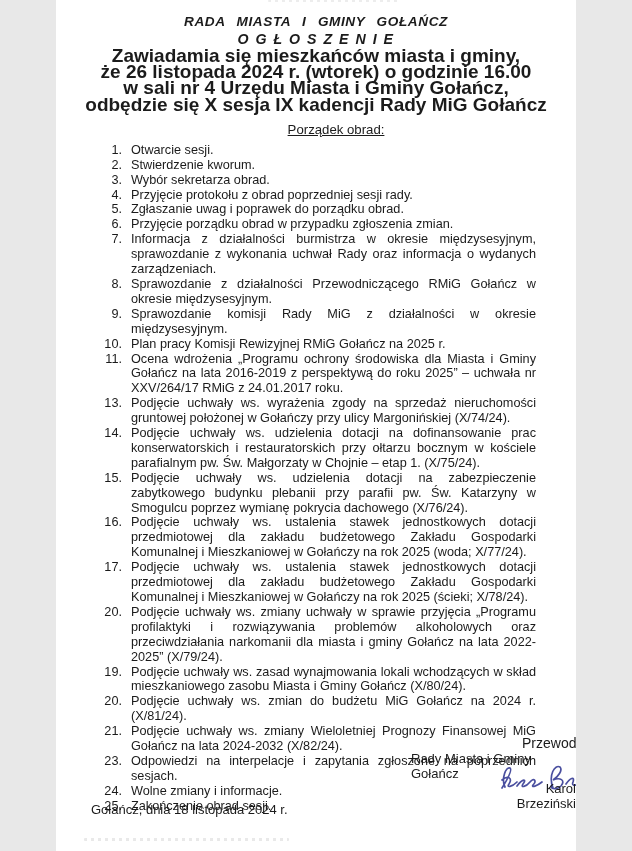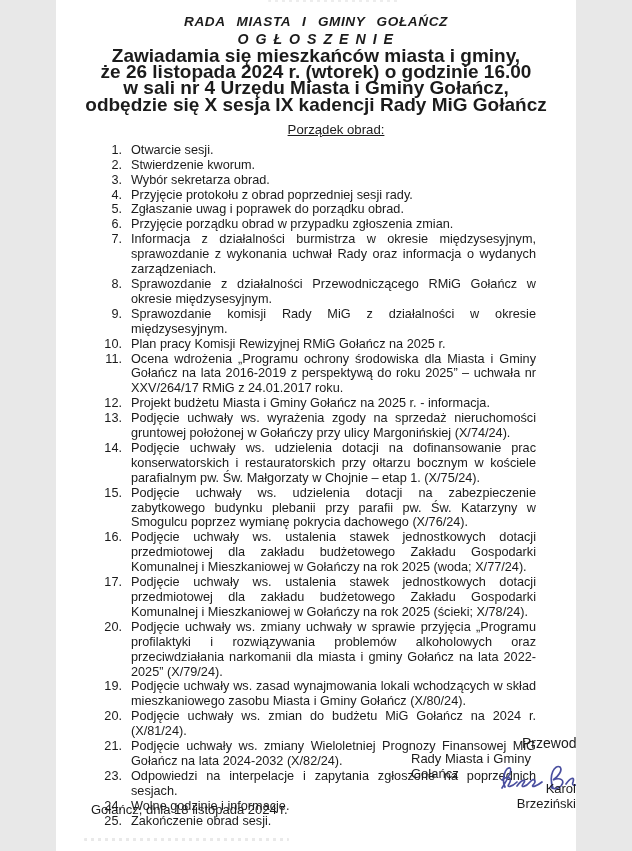--- a/index.html
+++ b/index.html
@@ -120,24 +120,20 @@
     <div class="agenda-item">
       <span class="num">10.</span>
       <span class="txt">Plan pracy Komisji Rewizyjnej RMiG Gołańcz na 2025 r.</span>
     </div>
 
     <div class="agenda-item">
       <span class="num">11.</span>
       <span class="txt">Ocena wdrożenia „Programu ochrony środowiska dla Miasta i Gminy Gołańcz na lata 2016-2019 z perspektywą do roku 2025” – uchwała nr XXV/264/17 RMiG z 24.01.2017 roku.</span>
     </div>
 
-    <div class="agenda-item">
-      <span class="num">12.</span>
-      <span class="txt">Projekt budżetu Miasta i Gminy Gołańcz na 2025 r. - informacja.</span>
-    </div>
 
     <div class="agenda-item">
       <span class="num">13.</span>
       <span class="txt">Podjęcie uchwały ws. wyrażenia zgody na sprzedaż nieruchomości gruntowej położonej w Gołańczy przy ulicy Margonińskiej (X/74/24).</span>
     </div>
 
     <div class="agenda-item">
       <span class="num">14.</span>
       <span class="txt">Podjęcie uchwały ws. udzielenia dotacji na dofinansowanie prac konserwatorskich i restauratorskich przy ołtarzu bocznym w kościele parafialnym pw. Św. Małgorzaty w Chojnie – etap 1. (X/75/24).</span>
     </div>
@@ -178,21 +174,21 @@
     </div>
 
 
     <div class="agenda-item">
       <span class="num">23.</span>
       <span class="txt">Odpowiedzi na interpelacje i zapytania zgłoszone na poprzednich sesjach.</span>
     </div>
 
     <div class="agenda-item">
       <span class="num">24.</span>
-      <span class="txt">Wolne godzinie i informacje.</span>
+      <span class="txt">Wolne zmiany i informacje.</span>
     </div>
 
     <div class="agenda-item">
       <span class="num">25.</span>
       <span class="txt">Zakończenie obrad sesji.</span>
     </div>
   </div>
 
   <div class="sig-title">Przewodniczący</div>
   <div class="sig-org">Rady Miasta i Gminy Gołańcz</div>

